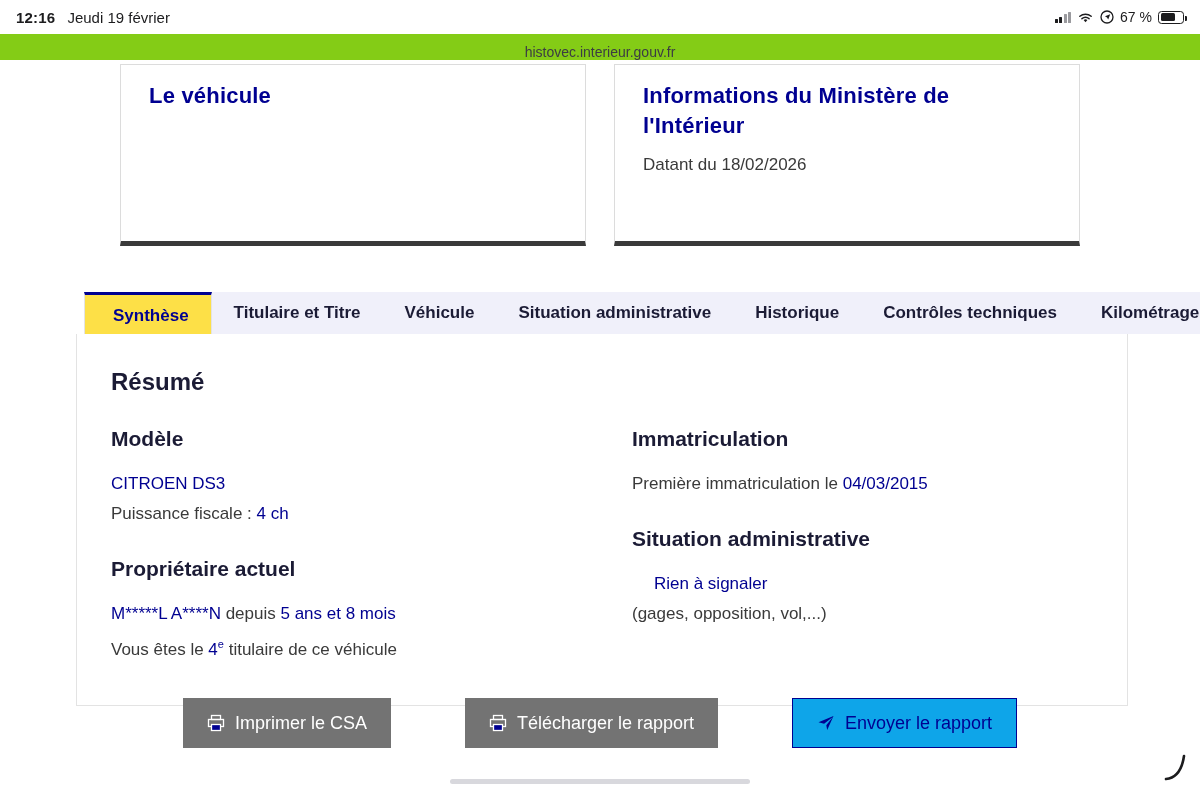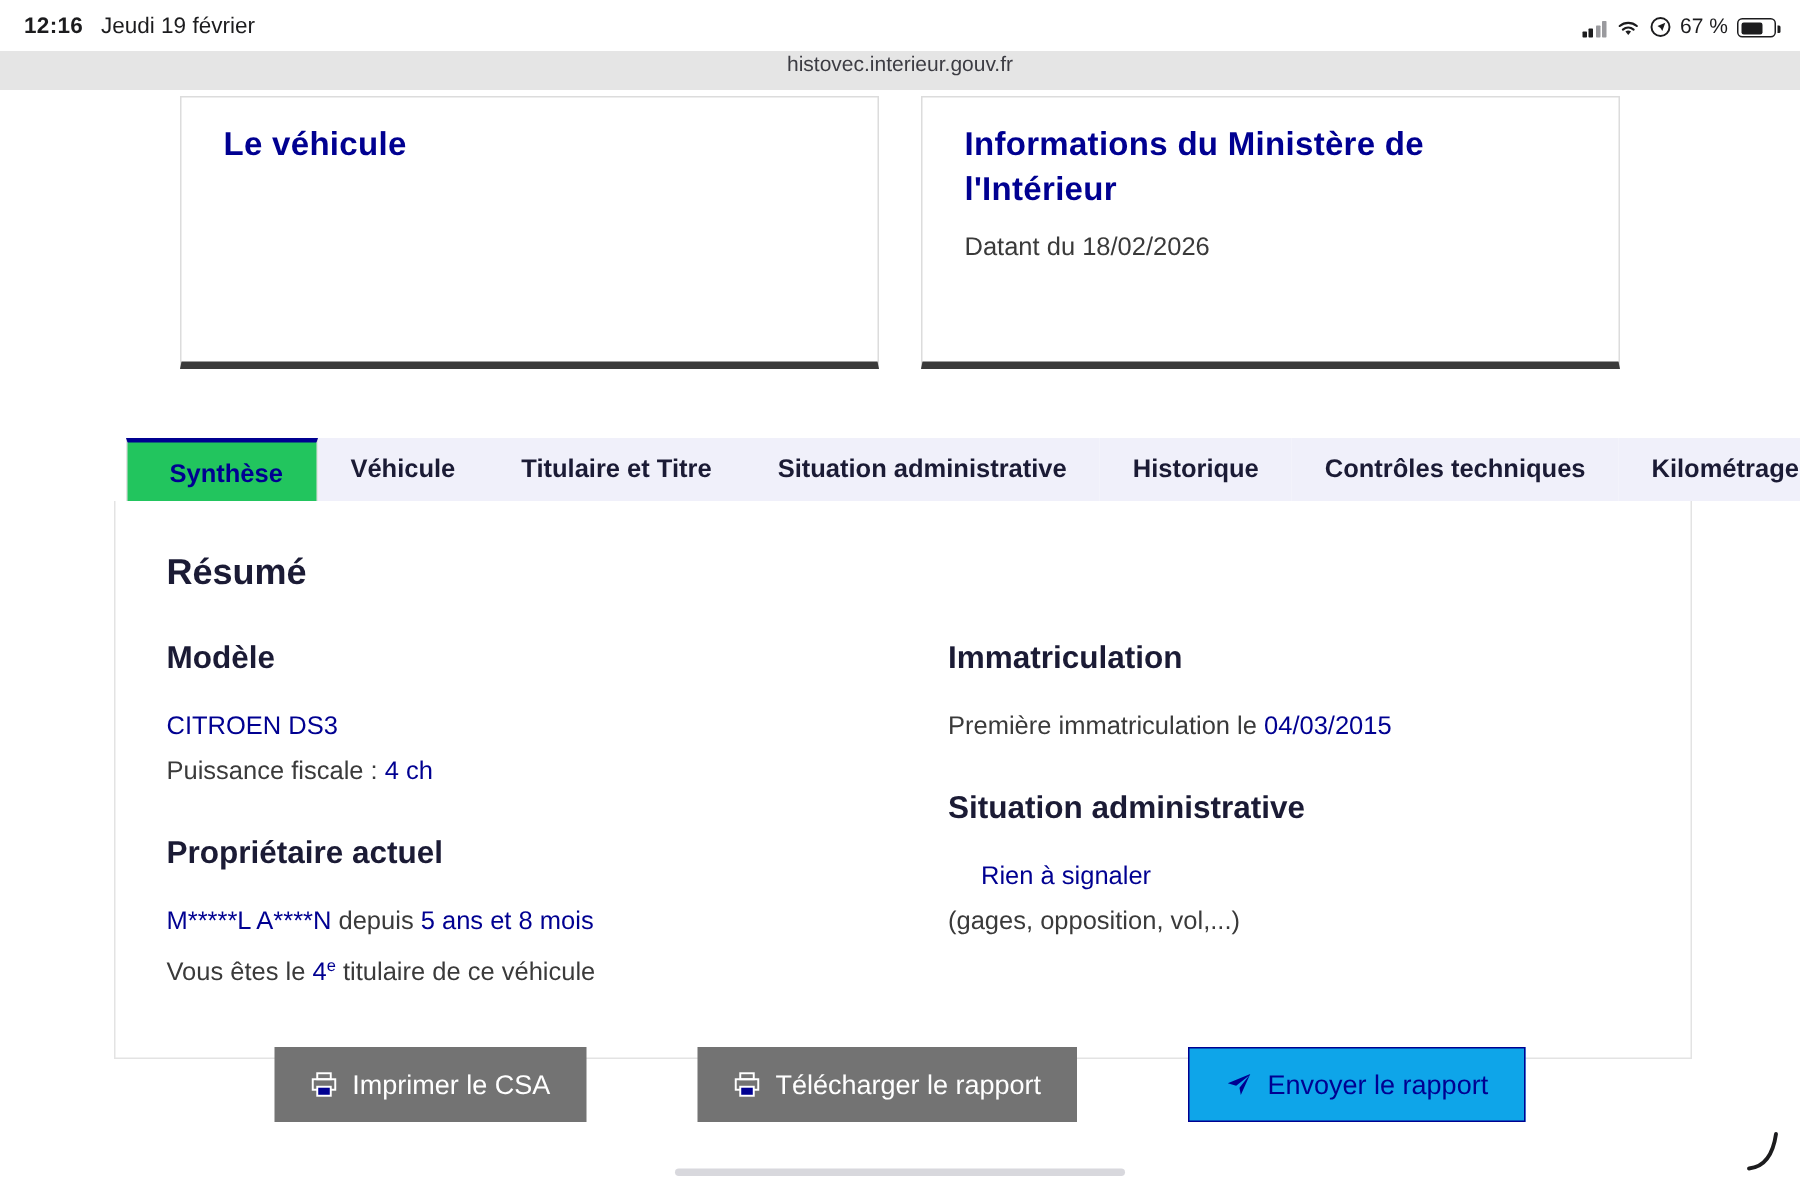--- a/index.html
+++ b/index.html
@@ -19,21 +19,21 @@
     padding: 0 16px;
     font-size: 15px;
     color: #1c1c1e;
     background: #ffffff;
   }
   .sb-time { font-weight: 600; margin-right: 12px; letter-spacing: .2px; }
   .sb-date { font-weight: 400; }
   .sb-right {
     margin-left: auto;
     display: flex;
-    align-items: flex-end;
+    align-items: center;
     gap: 6px;
     font-size: 14px;
   }
   .signal-bars { display: inline-flex; align-items: flex-end; gap: 1.5px; height: 11px; }
   .signal-bars i { display: block; width: 3px; background: #9a9a9e; border-radius: .5px; }
   .signal-bars i.on { background: #1c1c1e; }
   .bar1 { height: 4px; } .bar2 { height: 6px; } .bar3 { height: 8.5px; } .bar4 { height: 11px; }
   .wifi-ic { width: 17px; height: 13px; }
   .loc-ic { width: 14px; height: 14px; }
   .sb-pct { font-size: 14px; color: #1c1c1e; }
@@ -46,24 +46,24 @@
   }
   .battery::after {
     content: ""; position: absolute; right: -3.5px; top: 4px;
     width: 2px; height: 5px; background: #1c1c1e; border-radius: 0 1px 1px 0;
   }
   .battery i { display: block; height: 100%; width: 67%; background: #1c1c1e; border-radius: 1.5px; }
 
   
   .urlbar {
     height: 26px;
-    display: flex; align-items: flex-start; justify-content: center;
+    display: flex; align-items: flex-end; justify-content: center;
     font-size: 14px;
     color: #3c3c43;
-    background: #e5e5e5;
+    background: #84cc16;
   }
 
   
   .page {
     position: relative;
     height: 728px;
     background: #ffffff;
   }
 
   
@@ -110,21 +110,21 @@
     color: #1b1b35;
     background: #f0f0fa;
     border: none;
     padding: 11px 22px;
     height: 42px;
     white-space: nowrap;
     cursor: pointer;
     font-family: "Liberation Sans", sans-serif;
   }
   .tab.active {
-    background: #22c55e;
+    background: #fde047;
     color: #000091;
     border-top: 3px solid #000091;
     border-left: 1px solid #e3e3e3;
     border-right: 1px solid #e3e3e3;
     padding-left: 28px;
   }
   .tab.clipped { overflow: hidden; }
 
   
   .panel {
@@ -248,22 +248,22 @@
       <h2>Le véhicule</h2>
     </div>
     <div class="card">
       <h2>Informations du Ministère de l'Intérieur</h2>
       <p>Datant du 18/02/2026</p>
     </div>
   </div>
 
   <div class="tabs-wrap">
     <button class="tab active">Synthèse</button>
+    <button class="tab">Titulaire et Titre</button>
     <button class="tab">Véhicule</button>
-    <button class="tab">Titulaire et Titre</button>
     <button class="tab">Situation administrative</button>
     <button class="tab">Historique</button>
     <button class="tab">Contrôles techniques</button>
     <button class="tab clipped">Kilométrage</button>
   </div>
 
   <div class="panel">
     <h3>Résumé</h3>
 
     <div class="grid2">

